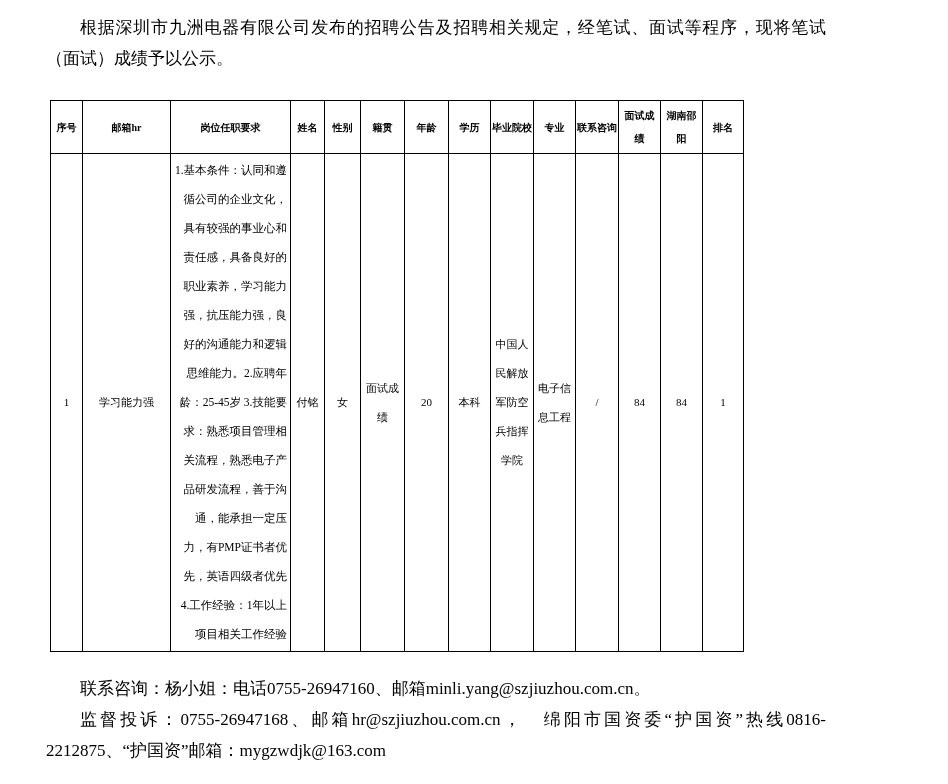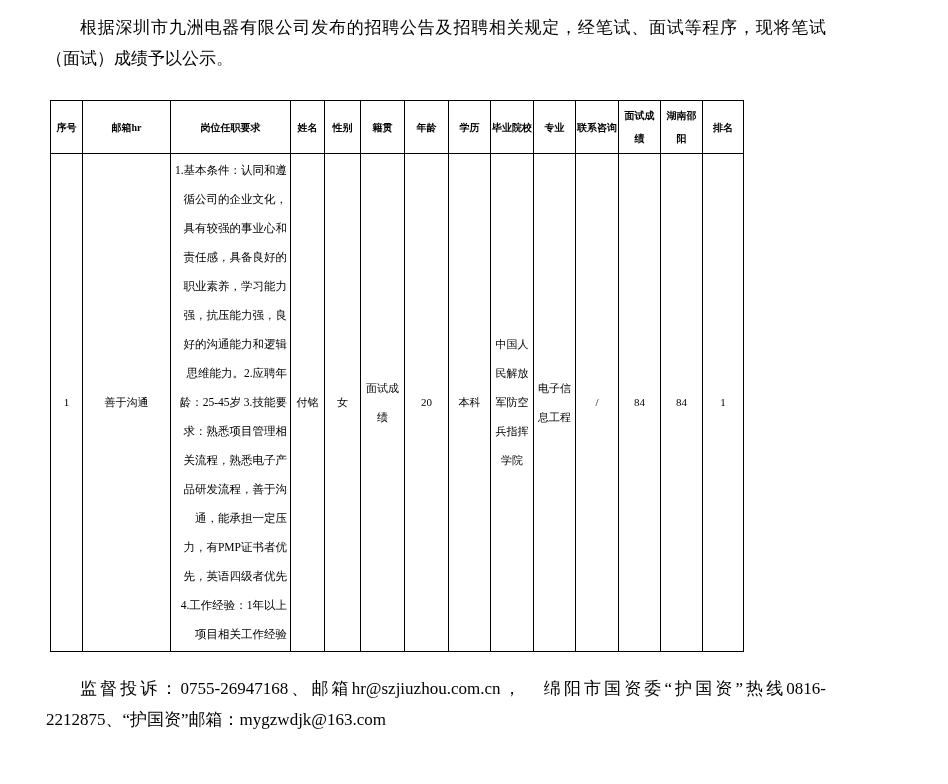--- a/index.html
+++ b/index.html
@@ -101,34 +101,35 @@
         <th>专业</th>
         <th>联系咨询</th>
         <th>面试成绩</th>
         <th>湖南邵阳</th>
         <th>排名</th>
       </tr>
     </thead>
     <tbody>
       <tr>
         <td>1</td>
-        <td>善于沟通</td>
+        <td>学习能力强</td>
         <td class="req-cell">1.基本条件：认同和遵循公司的企业文化，具有较强的事业心和责任感，具备良好的职业素养，学习能力强，抗压能力强，良好的沟通能力和逻辑思维能力。2.应聘年龄：25-45岁 3.技能要求：熟悉项目管理相关流程，熟悉电子产品研发流程，善于沟通，能承担一定压力，有PMP证书者优先，英语四级者优先 4.工作经验：1年以上项目相关工作经验</td>
         <td>付铭</td>
         <td>女</td>
         <td>面试成绩</td>
         <td>20</td>
         <td>本科</td>
         <td>中国人民解放军防空兵指挥学院</td>
         <td>电子信息工程</td>
         <td>/</td>
         <td>84</td>
         <td>84</td>
         <td>1</td>
       </tr>
     </tbody>
   </table>
 
   <div class="paras">
+    <p>联系咨询：杨小姐：电话0755-26947160、邮箱minli.yang@szjiuzhou.com.cn。</p>
     <p>监督投诉：0755-26947168、邮箱hr@szjiuzhou.com.cn，　绵阳市国资委“护国资”热线0816-2212875、“护国资”邮箱：mygzwdjk@163.com</p>
   </div>
 
 </div>
 
 </body></html>

